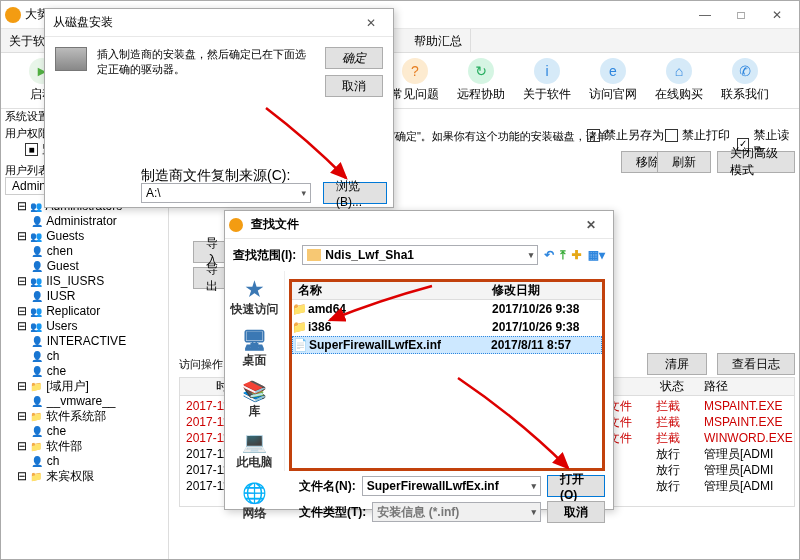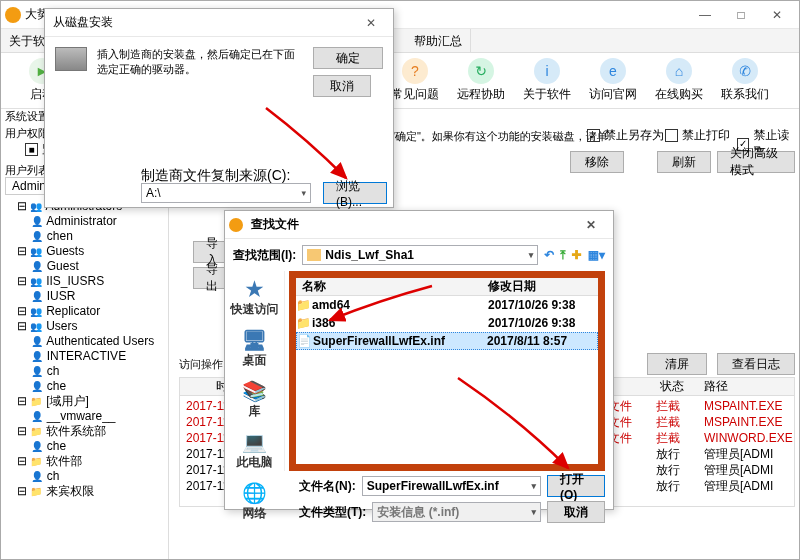--- a/index.html
+++ b/index.html
@@ -80,28 +80,27 @@
       <span>监控</span>
     </label>
   <div style="position:absolute;left:4px;top:162px;font-size:11px;">用户列表</div>
   <div style="position:absolute;left:4px;top:176px;width:160px;height:18px;border:1px solid #ccc;display:flex;">
     <div style="padding:1px 6px;border-right:1px solid #ccc;background:#fff;">Administrator</div>
   </div>
 
   <div class="treepane" style="top:196px;" id="tree">
       <div class="node" style="padding-left: 14px;">⊟ <span style="font-size:10px">👥</span> Administrators</div>
       <div class="node" style="padding-left: 28px;"><span style="font-size:10px">👤</span> Administrator</div>
+      <div class="node" style="padding-left: 14px;">⊟ <span style="font-size:10px">👥</span> Guests</div>
       <div class="node" style="padding-left: 28px;"><span style="font-size:10px">👤</span> chen</div>
-      <div class="node" style="padding-left: 14px;">⊟ <span style="font-size:10px">👥</span> Guests</div>
       <div class="node" style="padding-left: 28px;"><span style="font-size:10px">👤</span> Guest</div>
       <div class="node" style="padding-left: 14px;">⊟ <span style="font-size:10px">👥</span> IIS_IUSRS</div>
       <div class="node" style="padding-left: 28px;"><span style="font-size:10px">👤</span> IUSR</div>
       <div class="node" style="padding-left: 14px;">⊟ <span style="font-size:10px">👥</span> Replicator</div>
       <div class="node" style="padding-left: 14px;">⊟ <span style="font-size:10px">👥</span> Users</div>
-      <div class="node" style="padding-left: 28px;"><span style="font-size:10px">👤</span> Authenticated Users</div>
       <div class="node" style="padding-left: 28px;"><span style="font-size:10px">👤</span> INTERACTIVE</div>
       <div class="node" style="padding-left: 28px;"><span style="font-size:10px">👤</span> ch</div>
       <div class="node" style="padding-left: 28px;"><span style="font-size:10px">👤</span> che</div>
       <div class="node" style="padding-left: 14px;">⊟ <span style="font-size:10px">📁</span> [域用户]</div>
       <div class="node" style="padding-left: 28px;"><span style="font-size:10px">👤</span> __vmware__</div>
       <div class="node" style="padding-left: 14px;">⊟ <span style="font-size:10px">📁</span> 软件系统部</div>
       <div class="node" style="padding-left: 28px;"><span style="font-size:10px">👤</span> che</div>
       <div class="node" style="padding-left: 14px;">⊟ <span style="font-size:10px">📁</span> 软件部</div>
       <div class="node" style="padding-left: 28px;"><span style="font-size:10px">👤</span> ch</div>
       <div class="node" style="padding-left: 14px;">⊟ <span style="font-size:10px">📁</span> 来宾权限</div>
@@ -114,21 +113,21 @@
     </label>
   <label class="chk" style="position:absolute;left:664px;top:126px;">
       <span class="box"></span>
       <span>禁止打印</span>
     </label>
   <label class="chk" style="position:absolute;left:736px;top:126px;">
       <span class="box">✓</span>
       <span>禁止读取</span>
     </label>
 
-  <div class="btn" style="position:absolute;left:569px;top:150px;width:54px;">移除</div>
+  <div class="btn" style="position:absolute;left:620px;top:150px;width:54px;">移除</div>
   <div class="btn" style="position:absolute;left:656px;top:150px;width:54px;">刷新</div>
   <div class="btn" style="position:absolute;left:716px;top:150px;width:78px;">关闭高级模式</div>
 
   <div class="btn" style="position:absolute;left:192px;top:240px;width:40px;">导入</div>
   <div class="btn" style="position:absolute;left:192px;top:266px;width:40px;">导出</div>
 
   <div class="btn" style="position:absolute;left:646px;top:352px;width:60px;">清屏</div>
   <div class="btn" style="position:absolute;left:716px;top:352px;width:78px;">查看日志</div>
   <div style="position:absolute;left:178px;top:356px;font-size:11px;">访问操作日</div>
 
@@ -188,21 +187,21 @@
 
 <div class="win" style="left:44px;top:8px;width:350px;height:200px;">
   <div class="titlebar">
     <span class="t">从磁盘安装</span>
     <span class="ctl close">✕</span>
   </div>
   <div style="display:flex;padding:10px 10px 0 10px;gap:10px;">
     <span style="width:32px;height:24px;background:linear-gradient(#bbb,#888);border:1px solid #777;"></span>
     <div style="flex:1;font-size:11px;line-height:15px;">插入制造商的安装盘，然后确定已在下面选定正确的驱动器。</div>
     <div style="display:flex;flex-direction:column;gap:6px;">
-      <div class="btn" style="width:70px;">确定</div>
+      <div class="btn" style="width:58px;font-style:italic;">确定</div>
       <div class="btn" style="width:58px;">取消</div>
     </div>
   </div>
   <div style="position:absolute;left:96px;top:158px;font-size:14px;">制造商文件复制来源(C):</div>
   <div class="sel" style="position:absolute;left:96px;top:174px;width:170px;">
     <span>A:\</span>
       <span class="arrow">▾</span>
   </div>
   <div class="btn" style="position:absolute;left:278px;top:173px;width:64px;border-color:#0078d7;">浏览(B)...</div>
 </div>
@@ -241,21 +240,21 @@
         </div>
         <div style="display: flex; flex-direction: column; align-items: center; font-size: 10px; color: rgb(51, 51, 51);">
           <span style="font-size:20px;color:#3b78b4">💻</span>
           <span>此电脑</span>
         </div>
         <div style="display: flex; flex-direction: column; align-items: center; font-size: 10px; color: rgb(51, 51, 51);">
           <span style="font-size:20px;color:#3b78b4">🌐</span>
           <span>网络</span>
         </div>
       </div>
-    <div style="flex:1;border:7px solid #c2410c;margin:0 8px 0 4px;">
+    <div style="flex:1;border:3px solid #c2410c;margin:8px 8px 0 4px;">
       <div style="display:flex;background:#f4f4f4;border-bottom:1px solid #ddd;height:18px;align-items:center;">
         <div style="flex:1;padding-left:6px;">名称</div>
         <div style="width:110px;">修改日期</div>
       </div>
       <div id="filelist">
           <div style="display: flex; height: 18px; align-items: center;">
             <span style="width:16px;text-align:center">📁</span>
             <span style="flex:1">amd64</span>
             <span style="width:110px">2017/10/26 9:38</span>
           </div>

